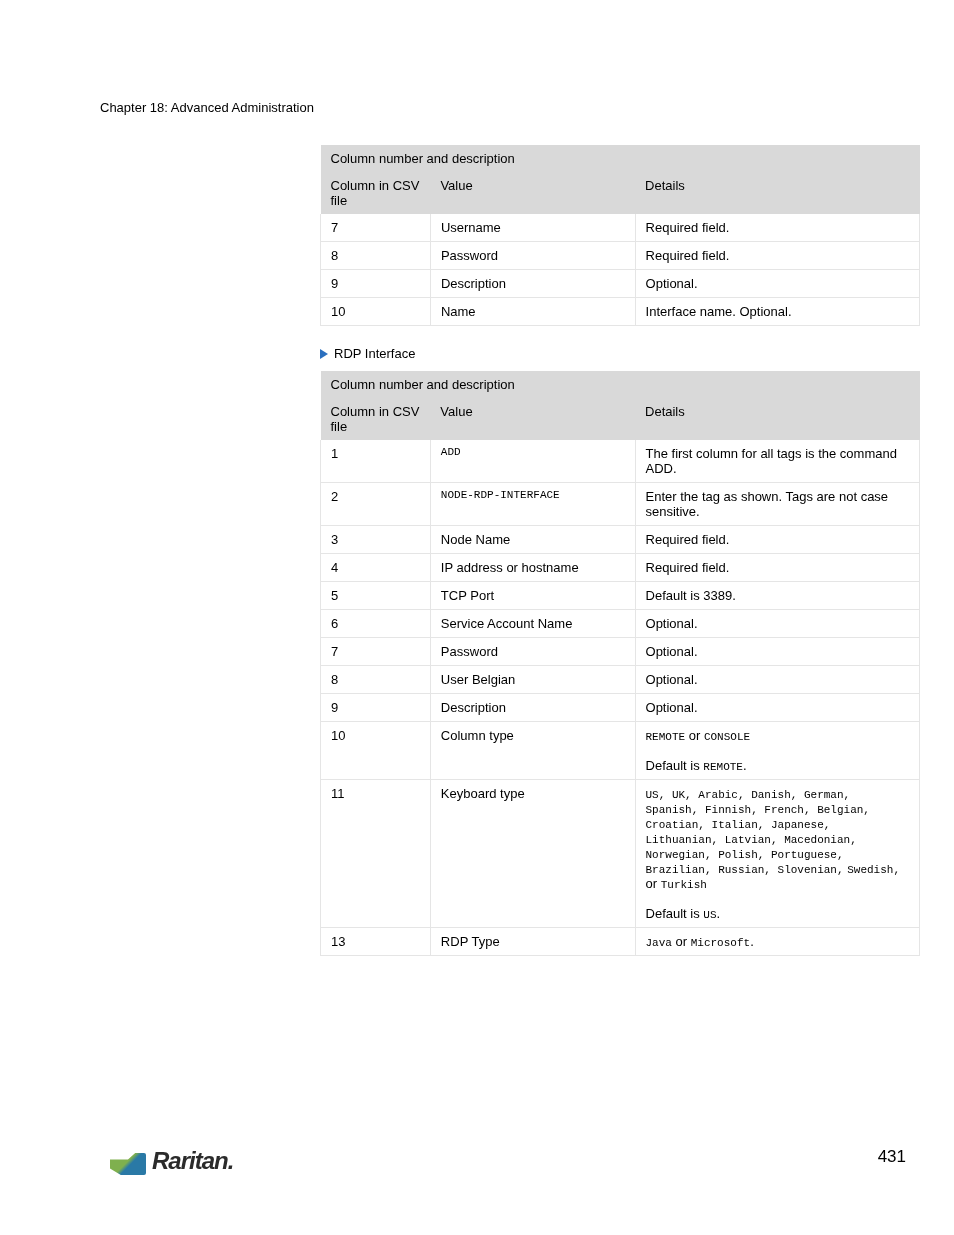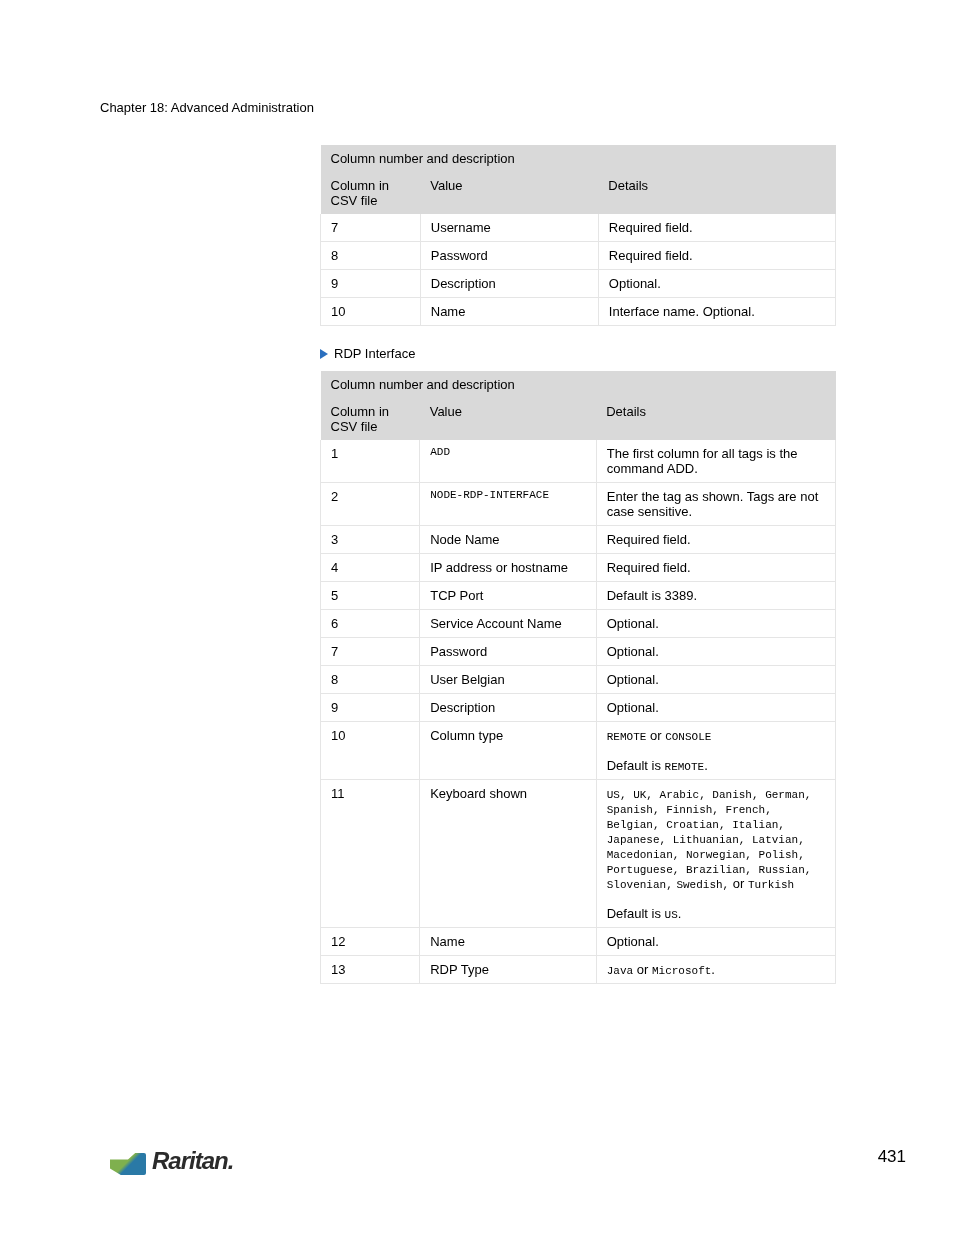--- a/index.html
+++ b/index.html
@@ -16,21 +16,21 @@
     padding: 100px 40px 40px 100px;
   }
   .chapter-header {
     text-align: left;
     font-size: 13px;
     margin-bottom: 30px;
     padding-right: 10px;
   }
   .content {
     margin-left: 220px;
-    width: 516px;
+    width: 600px;
   }
   table {
     width: 100%;
     border-collapse: collapse;
     margin-bottom: 20px;
   }
   th {
     background: #d9d9d9;
     text-align: left;
     font-weight: normal;
@@ -202,27 +202,22 @@
             <td class="col2">Description</td>
             <td class="col3">Optional.</td>
           </tr>
           <tr>
             <td class="col1">10</td>
             <td class="col2">Column type</td>
             <td class="col3"><span class="mono">REMOTE</span> or <span class="mono">CONSOLE</span><br><br>Default is <span class="mono">REMOTE</span>.</td>
           </tr>
           <tr>
             <td class="col1">11</td>
-            <td class="col2">Keyboard shown</td>
+            <td class="col2">Keyboard type</td>
             <td class="col3"><span class="mono">US, UK, Arabic, Danish, German, Spanish, Finnish, French, Belgian, Croatian, Italian, Japanese, Lithuanian, Latvian, Macedonian, Norwegian, Polish, Portuguese, Brazilian, Russian, Slovenian,</span> <span class="mono">Swedish,</span> or <span class="mono">Turkish</span><br><br>Default is <span class="mono">US</span>.</td>
-          </tr>
-          <tr>
-            <td class="col1">12</td>
-            <td class="col2">Name</td>
-            <td class="col3">Optional.</td>
           </tr>
           <tr>
             <td class="col1">13</td>
             <td class="col2">RDP Type</td>
             <td class="col3"><span class="mono">Java</span> or <span class="mono">Microsoft</span>.</td>
           </tr>
         </tbody>
     </table>
 
   </div>

